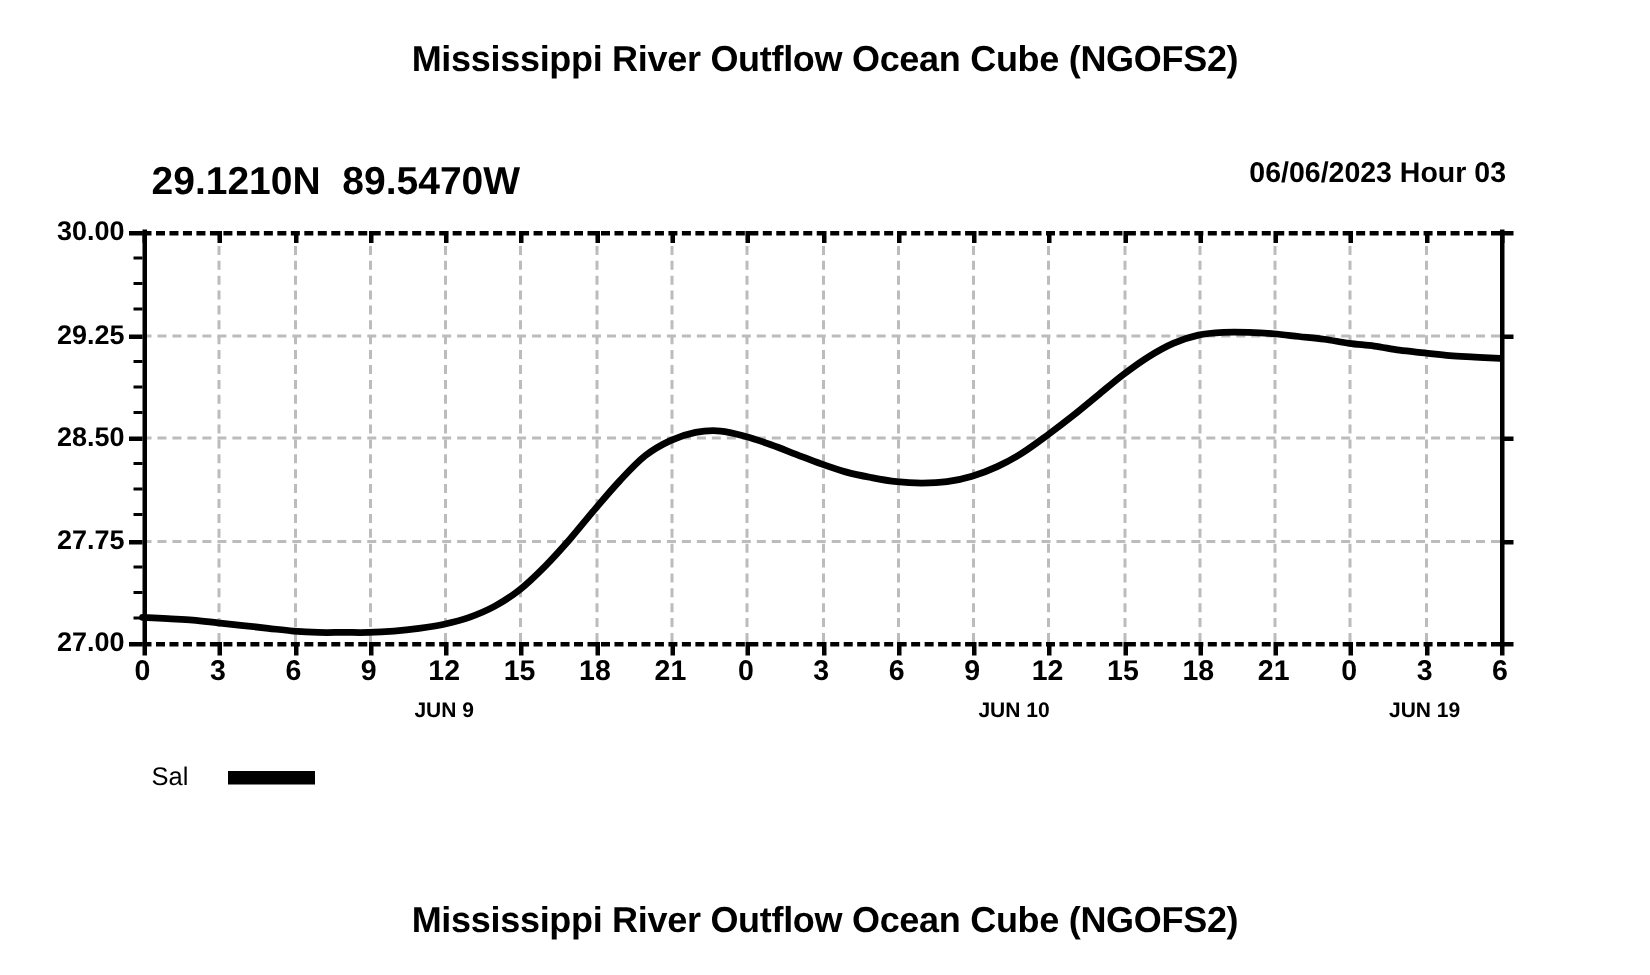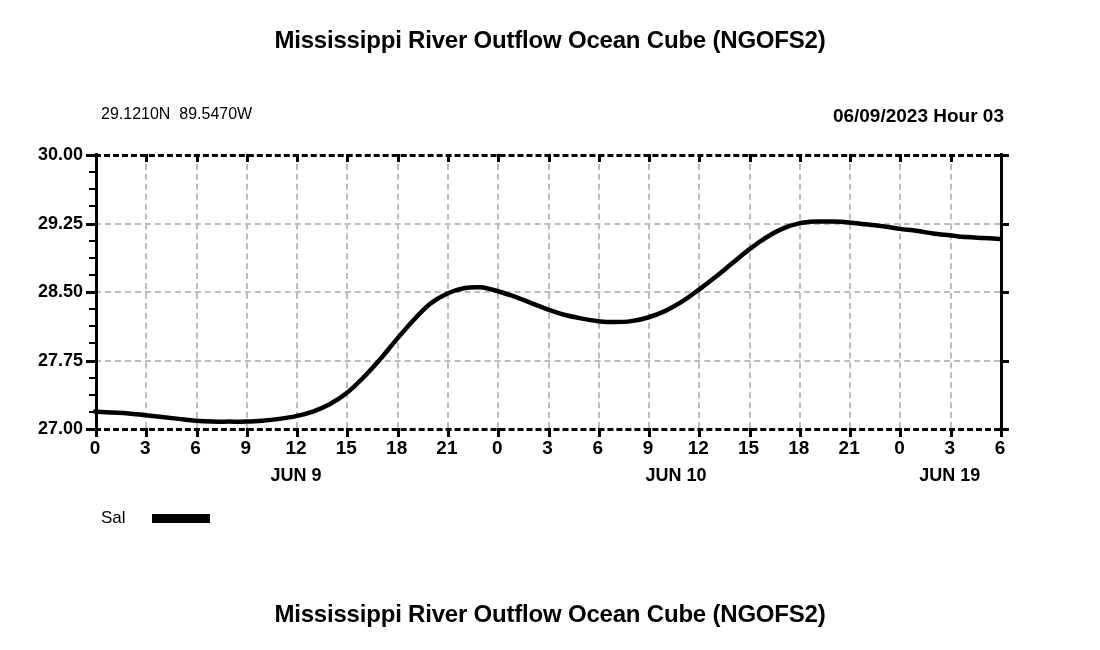--- a/index.html
+++ b/index.html
@@ -43,22 +43,22 @@
     position: absolute;
     left: 101px;
     top: 76px;
     font-size: 19px;
     font-weight: bold;
   }
   .hdr-coords {
     position: absolute;
     left: 101px;
     top: 105px;
-    font-size: 16px;
-    font-weight: normal;
+    font-size: 26px;
+    font-weight: bold;
     white-space: pre;
   }
   .hdr-variable {
     position: absolute;
     left: 0;
     top: 100px;
     width: 1100px;
     text-align: center;
     font-size: 22px;
     font-weight: bold;
@@ -164,21 +164,21 @@
     top: 284px;
     font-size: 19px;
     font-weight: bold;
     text-align: center;
     width: 50px;
     line-height: 1;
   }
   .day-text {
     position: absolute;
     top: 312px;
-    font-size: 18px;
+    font-size: 14px;
     font-weight: bold;
     text-align: center;
     width: 120px;
     line-height: 1;
   }
   .axis-title-x {
     position: absolute;
     left: 252px;
     top: 338px;
     width: 400px;
@@ -208,21 +208,21 @@
   svg.series { position: absolute; left: 0; top: 0; overflow: visible; }
 </style>
 </head>
 <body>
 
 <div class="page">
 
   <div class="title-top">Mississippi River Outflow Ocean Cube (NGOFS2)</div>
 
   <div class="hdr-coords">29.1210N  89.5470W</div>
-  <div class="hdr-datetime">06/09/2023 Hour 03</div>
+  <div class="hdr-datetime">06/06/2023 Hour 03</div>
 
   <div class="plot">
     <div id="grid-layer">
         <div class="gridline-h" style="top: 205.5px;"></div>
         <div class="gridline-h" style="top: 137px;"></div>
         <div class="gridline-h" style="top: 68.5px;"></div>
         <div class="gridline-v" style="left: 50.2778px;"></div>
         <div class="gridline-v" style="left: 100.556px;"></div>
         <div class="gridline-v" style="left: 150.833px;"></div>
         <div class="gridline-v" style="left: 201.111px;"></div>

